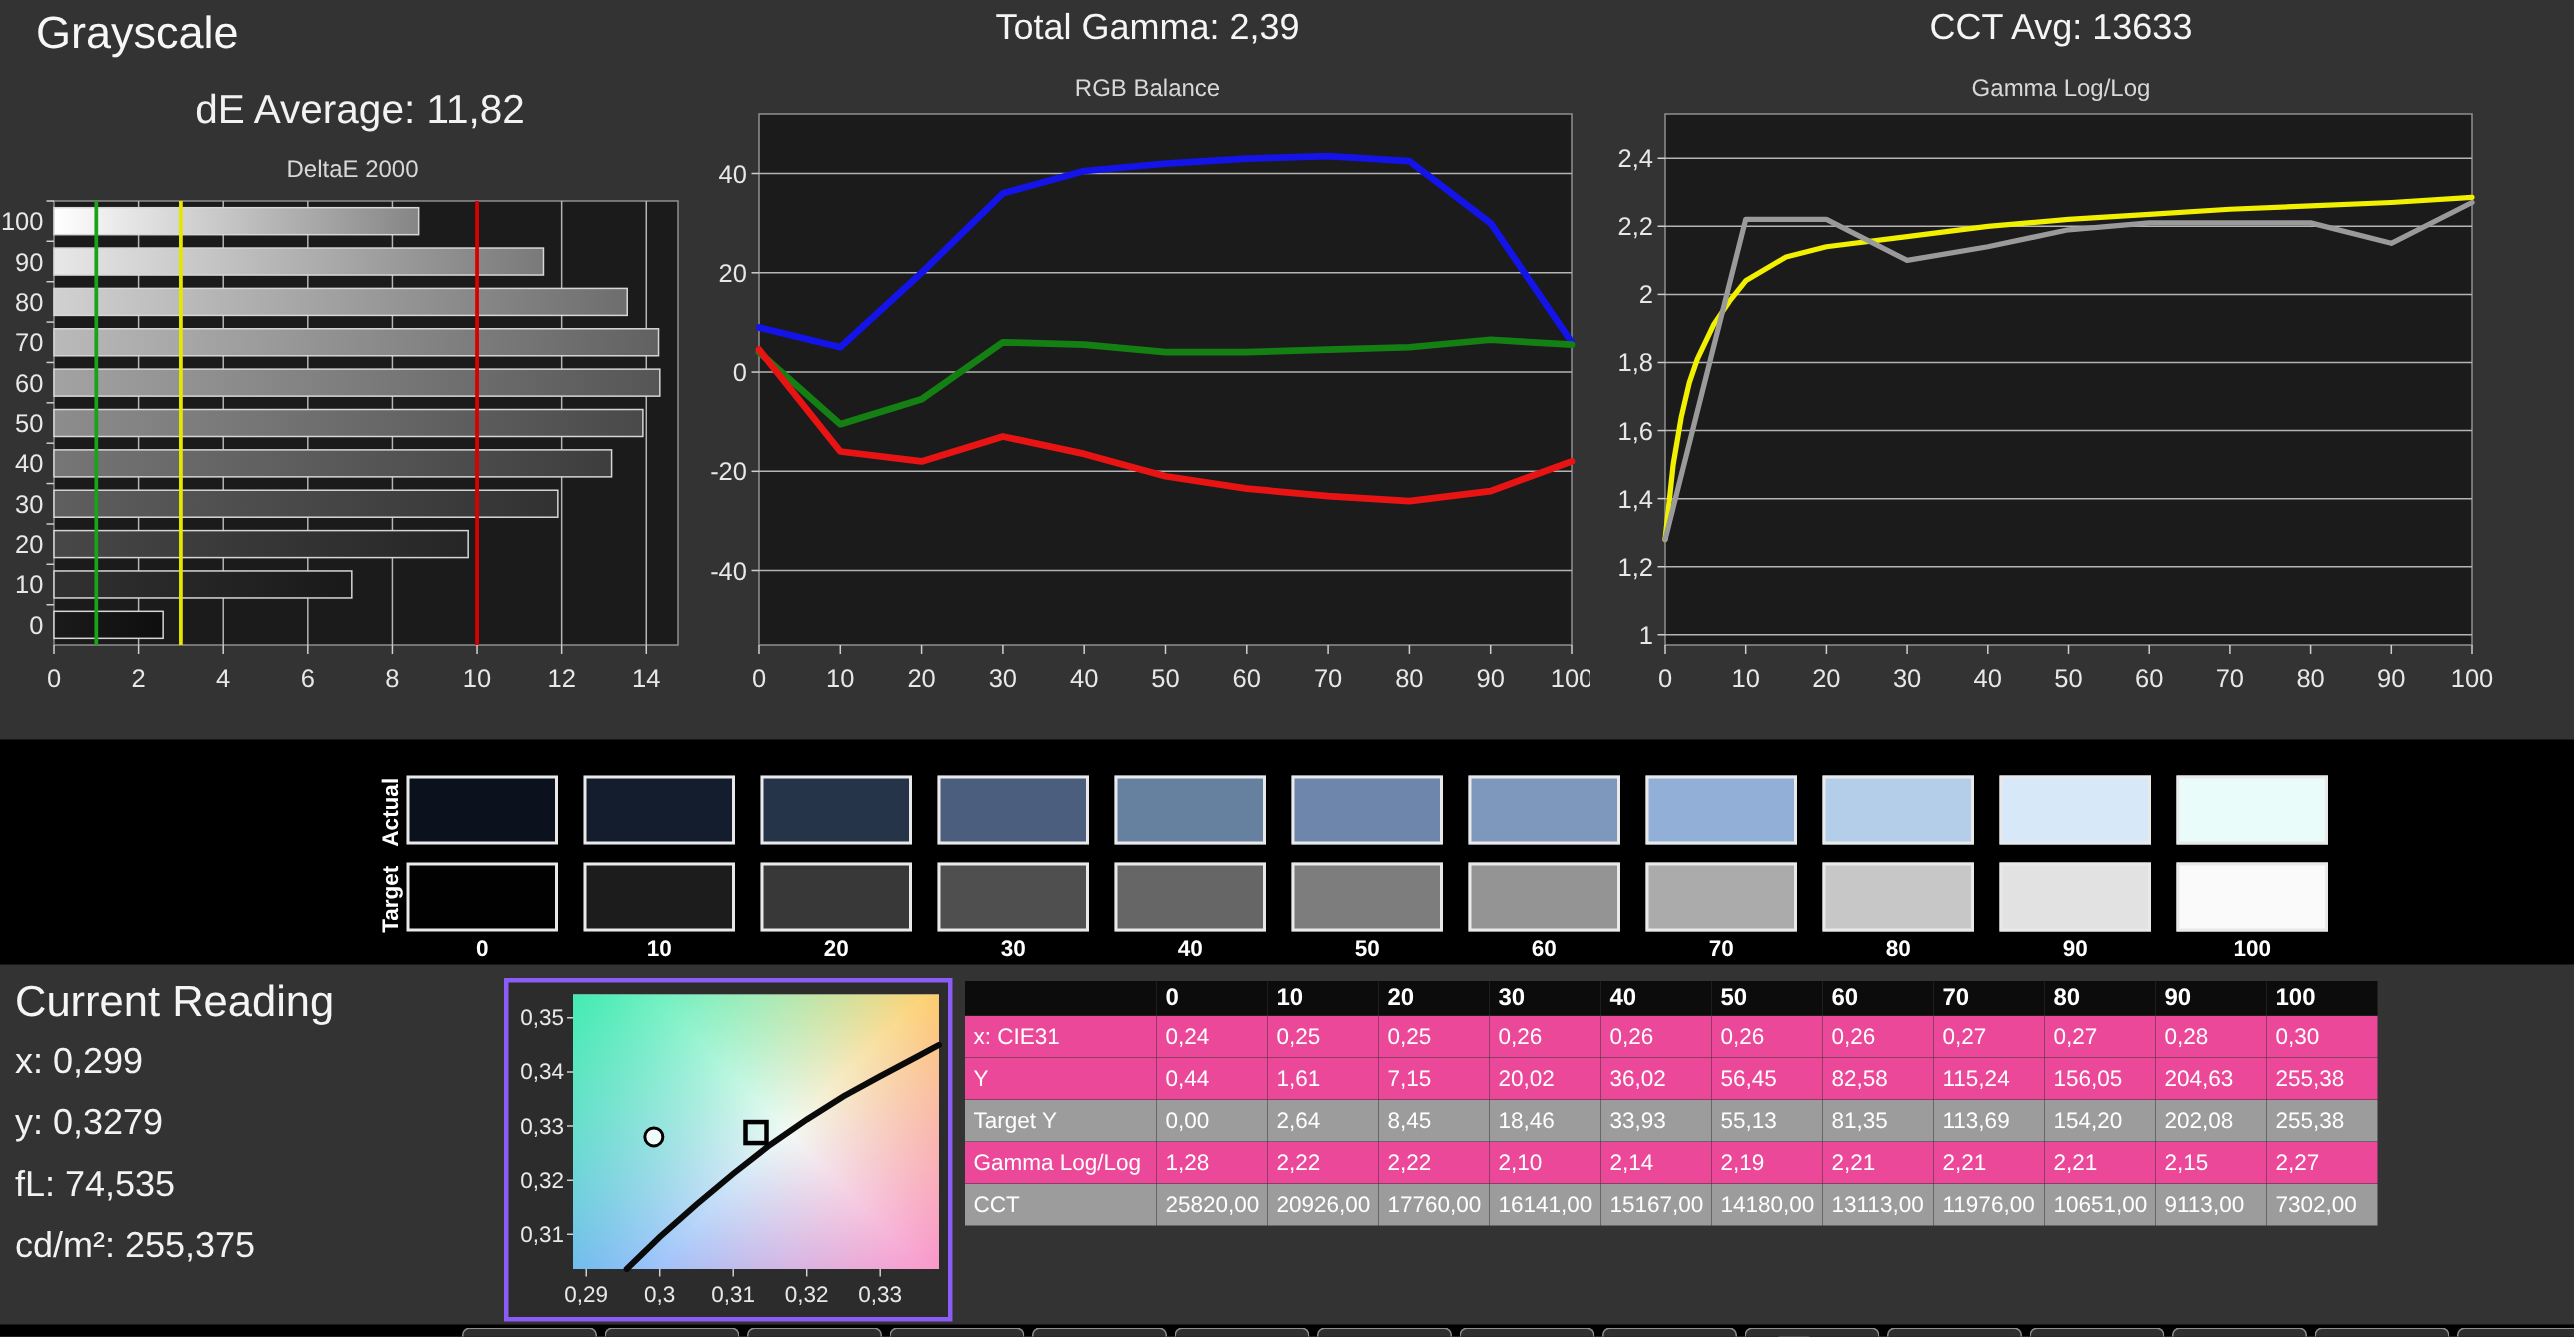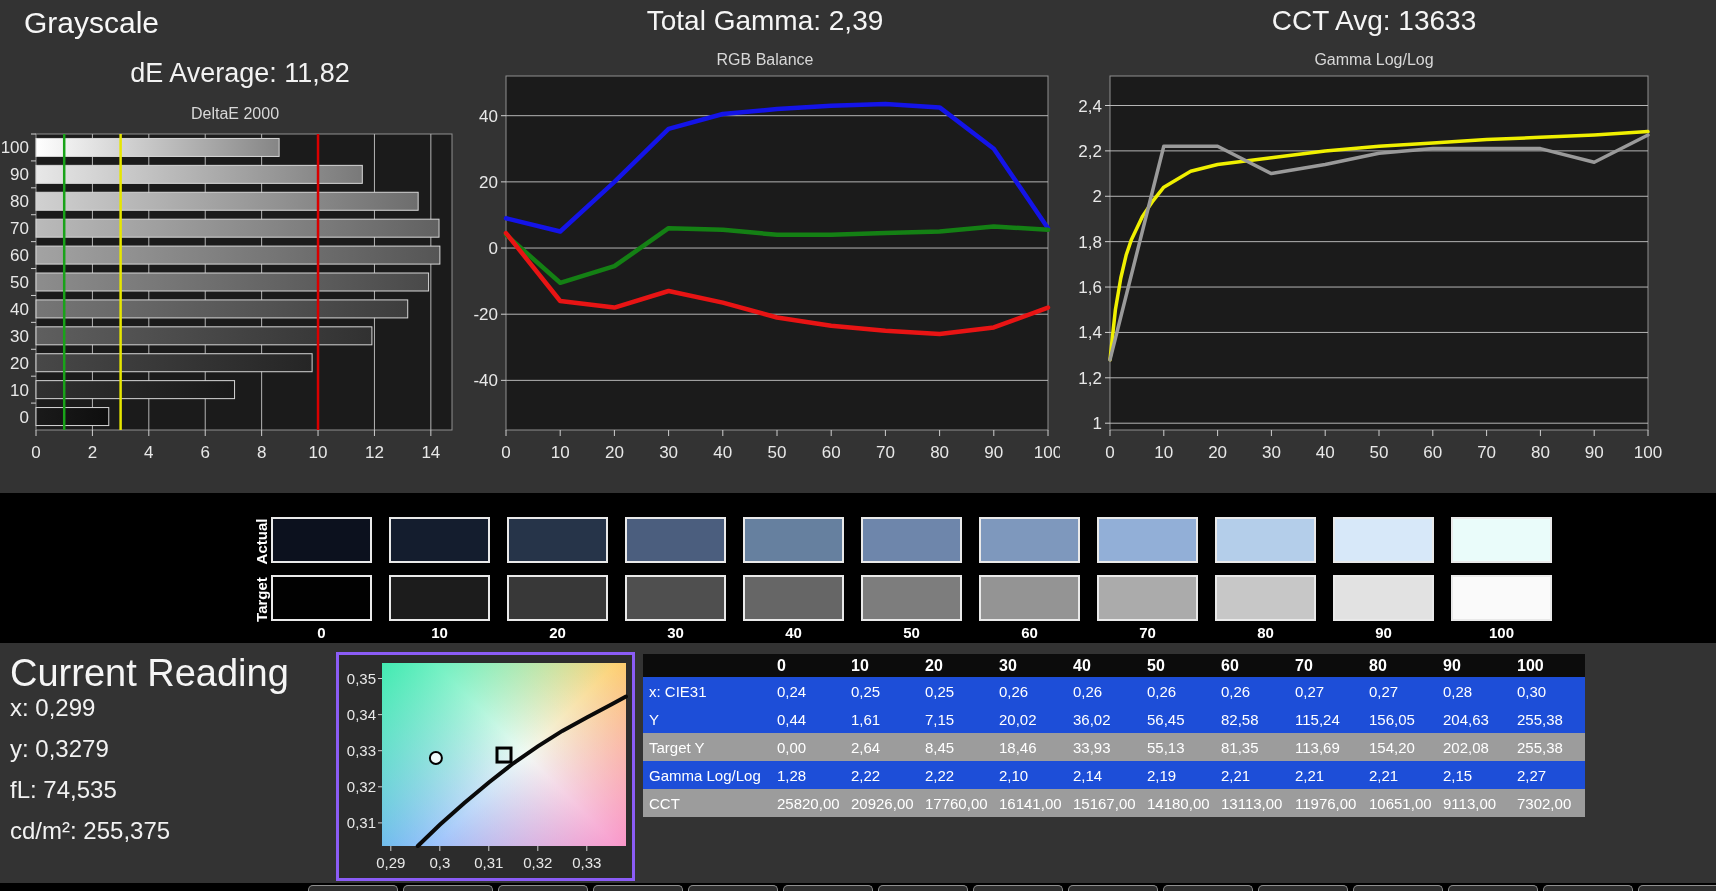--- a/index.html
+++ b/index.html
@@ -4,21 +4,21 @@
 <style>
   html,body{margin:0;padding:0;}
   body{
     width:1716px;height:891px;position:relative;overflow:hidden;
     background:#333333;color:#f0f0f0;
     font-family:"Liberation Sans", sans-serif;
   }
   .abs{position:absolute;}
   .page-title{left:24px;top:6px;font-size:30px;color:#f7f7f7;}
   .sub-stat{left:60px;top:58px;width:360px;text-align:center;font-size:27px;color:#f2f2f2;}
-  .chart-title{position:absolute;text-align:center;font-size:28px;color:#f5f5f5;}
+  .chart-title{position:absolute;text-align:center;font-size:24px;color:#f5f5f5;}
   .chart-subtitle{position:absolute;text-align:center;font-size:16px;color:#d8d8d8;}
   #title-gamma{left:470px;top:5px;width:590px;}
   #subtitle-rgb{left:470px;top:51px;width:590px;}
   #title-cct{left:1074px;top:5px;width:600px;}
   #subtitle-gamma{left:1074px;top:51px;width:600px;}
   #subtitle-deltae{left:0px;top:105px;width:470px;}
   svg text{font-family:"Liberation Sans",sans-serif;}
 
   
   #swatch-band{left:0;top:493px;width:1716px;height:150px;background:#000000;}
@@ -26,39 +26,39 @@
     grid-template-columns:repeat(11,101px);column-gap:17px;}
   .swatch{height:42px;border:2px solid #e9e9e9;}
   .swatch.target{margin-top:12px;}
   .swatch-label{text-align:center;font-weight:bold;font-size:15px;margin-top:3px;color:#ffffff;}
   .rot-label{position:absolute;width:70px;text-align:center;font-weight:bold;font-size:15px;color:#ffffff;
     transform:rotate(-90deg);}
   #rot-actual{left:226px;top:40px;}
   #rot-target{left:226px;top:98px;}
 
   
-  #reading-title{left:10px;top:652px;font-size:38px;color:#f5f5f5;}
+  #reading-title{left:10px;top:652px;font-size:29px;color:#f5f5f5;}
   .reading-line{position:absolute;left:10px;font-size:24px;color:#f2f2f2;}
 
   
   #cie-panel{left:336px;top:652px;width:293px;height:223px;background:#2c2c2c;border:3px solid #8b5cf6;}
   #cie-gradient{position:absolute;left:43px;top:8px;width:244px;height:183px;
     background:
       linear-gradient(135deg, rgba(40,235,165,0.85) 0%, rgba(255,255,255,0) 55%, rgba(255,70,170,0.55) 100%),
       linear-gradient(45deg, rgba(110,165,255,0.85) 0%, rgba(255,255,255,0) 55%, rgba(255,200,85,0.85) 100%),
       #f2faf5;}
   #cie-svg{position:absolute;left:0;top:0;}
 
   
   #measure-table{position:absolute;left:643px;top:654px;border-collapse:collapse;table-layout:fixed;}
   #measure-table th,#measure-table td{
     height:28px;padding:0 0 0 6px;text-align:left;font-weight:normal;
     font-size:15px;color:#ffffff;white-space:nowrap;overflow:hidden;}
   #measure-table thead th{background:#0c0c0c;font-weight:bold;height:23px;font-size:16px;}
-  #measure-table tr.dark{background:#1d4ed8;}
+  #measure-table tr.dark{background:#ec4899;}
   #measure-table tr.light{background:#9c9c9c;}
   #measure-table .rowlabel{width:122px;}
   #measure-table .datacol{width:68px;}
 
   
   #bottom-strip{left:0;top:883px;width:1716px;height:8px;background:#000000;}
   .bottom-tab{position:absolute;top:885px;height:12px;width:88px;background:#2f2f2f;
     border:1px solid #8f8f8f;border-bottom:none;border-radius:5px 5px 0 0;}
   #scroll-thumb{position:absolute;left:1185px;top:886px;width:22px;height:6px;background:#b5b5b5;border-radius:3px;}
 </style>

